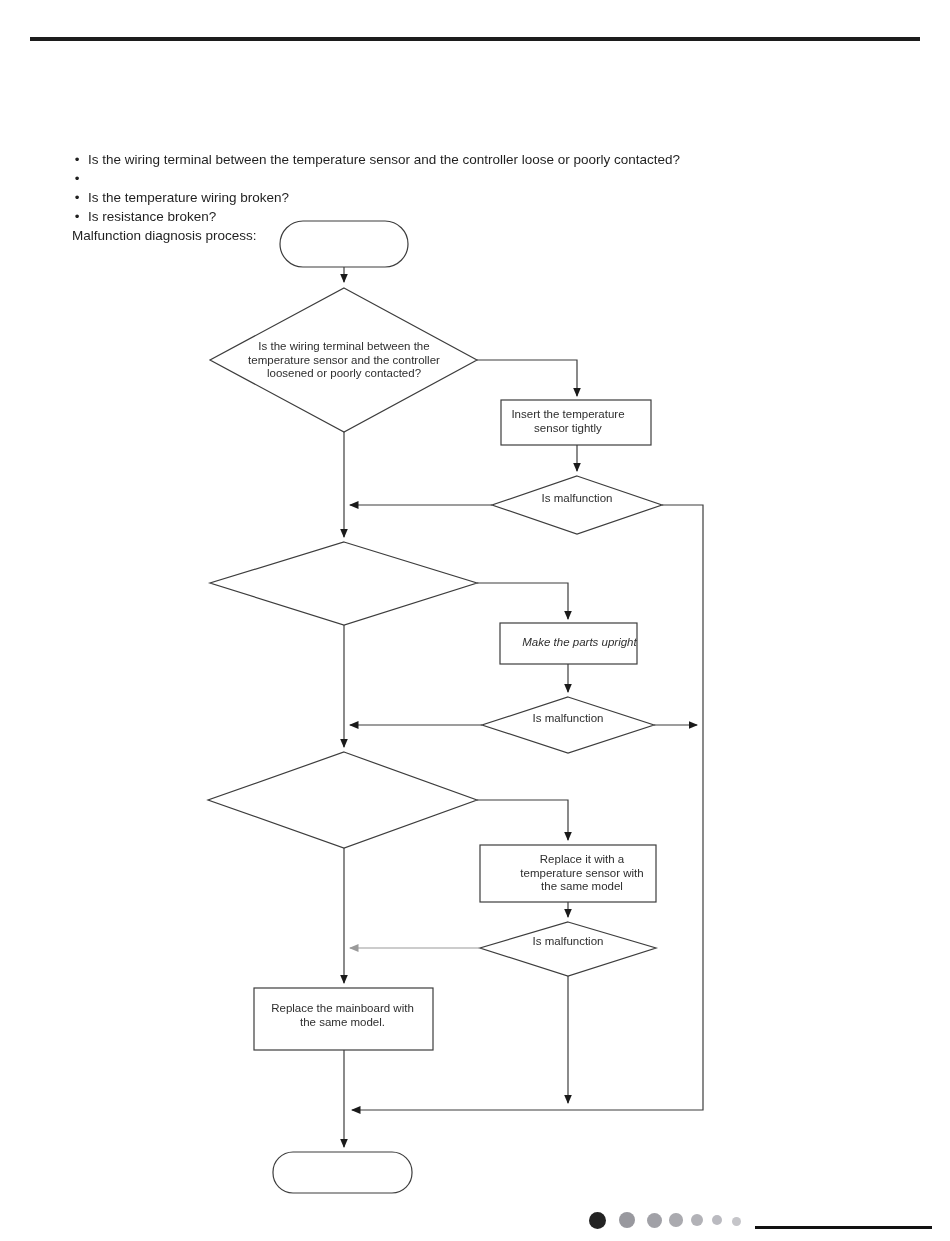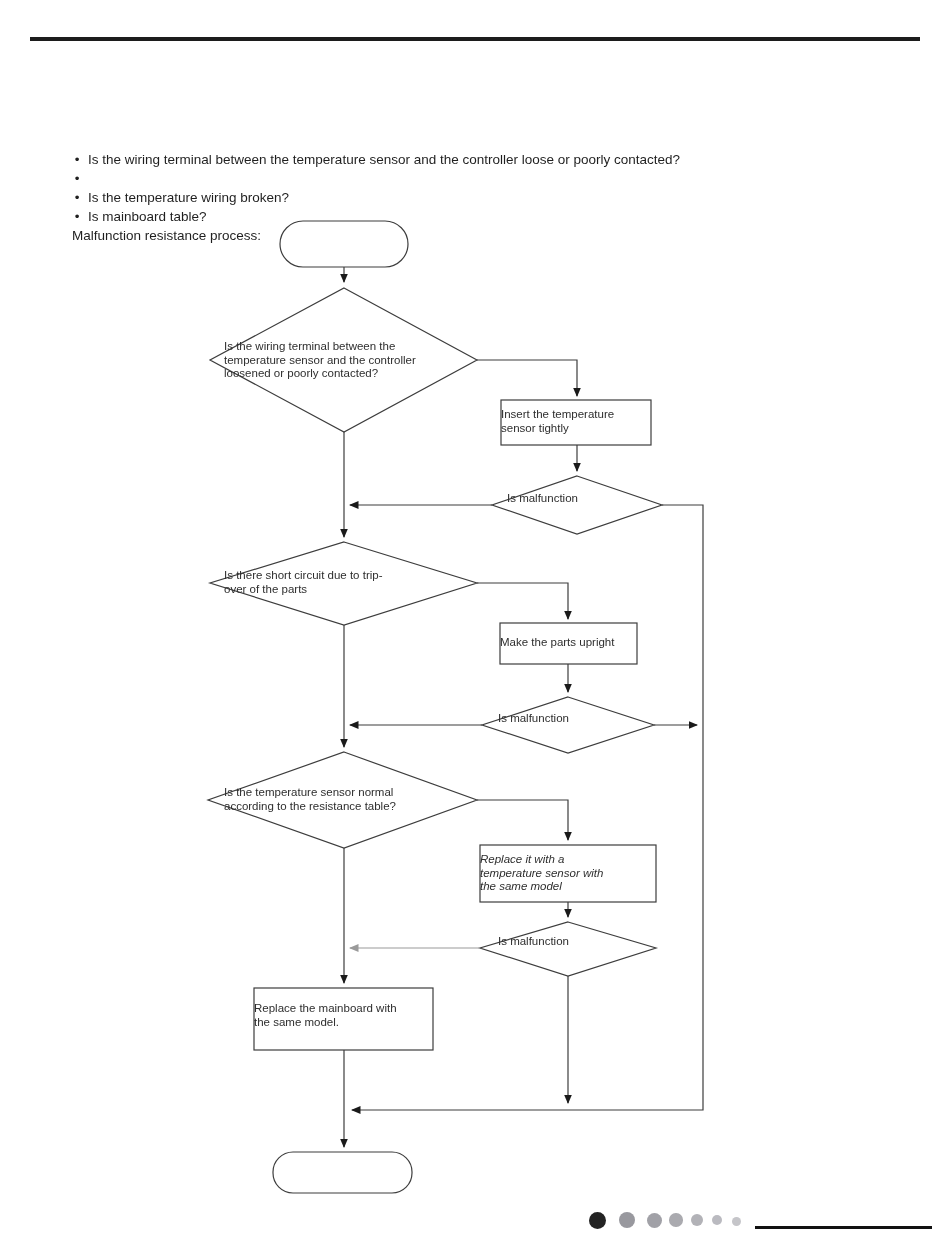--- a/index.html
+++ b/index.html
@@ -6,21 +6,21 @@
   .page{
     position:relative;width:950px;height:1241px;background:#ffffff;
     font-family:"Liberation Sans", sans-serif;color:#2b2b2b;overflow:hidden;
   }
   .hrule{position:absolute;background:#1c1c1c;}
   .intro{position:absolute;left:72px;top:150px;font-size:13.5px;line-height:19px;color:#1f1f1f;}
   .intro .line{display:flex;gap:6px;white-space:nowrap;}
   .intro .marker{width:10px;text-align:center;flex:0 0 auto;}
   .flow-svg{position:absolute;left:0;top:0;}
   .node-label{
-    position:absolute;font-size:11.5px;line-height:13.5px;
+    position:absolute;text-align:center;font-size:11.5px;line-height:13.5px;
     color:#2e2e2e;white-space:pre-line;
   }
   .dot{position:absolute;border-radius:50%;}
   .footer-rule{position:absolute;background:#111111;}
 </style>
 </head>
 <body>
 
 <div class="page">
 
@@ -33,24 +33,24 @@
     </div>
     <div class="line">
       <span class="marker">•</span>
     </div>
     <div class="line">
       <span class="marker">•</span>
       <span>Is the temperature wiring broken?</span>
     </div>
     <div class="line">
       <span class="marker">•</span>
-      <span>Is mainboard table?</span>
+      <span>Is resistance broken?</span>
     </div>
     <div class="line">
-      <span>Malfunction resistance process:</span>
+      <span>Malfunction diagnosis process:</span>
     </div>
   </div>
 
   <svg class="flow-svg" width="950" height="1241" viewBox="0 0 950 1241">
     <defs>
       <marker id="ah" markerUnits="userSpaceOnUse" markerWidth="11" markerHeight="10" refX="8.5" refY="4" orient="auto">
         <path d="M0,0 L9.5,4 L0,8 z" fill="#1a1a1a"></path>
       </marker>
       <marker id="ahg" markerUnits="userSpaceOnUse" markerWidth="11" markerHeight="10" refX="8.5" refY="4" orient="auto">
         <path d="M0,0 L9.5,4 L0,8 z" fill="#9a9a9a"></path>
@@ -91,27 +91,23 @@
       <path d="M344,1050 L344,1147" marker-end="url(#ah)"></path>
     </g>
   </svg>
 
   <div class="node-label" style="left:224px;top:340px;width:240px;">Is the wiring terminal between the
 temperature sensor and the controller
 loosened or poorly contacted?</div>
   <div class="node-label" style="left:501px;top:408px;width:134px;">Insert the temperature
 sensor tightly</div>
   <div class="node-label" style="left:507px;top:492px;width:140px;">Is malfunction</div>
-  <div class="node-label" style="left:224px;top:569px;width:240px;">Is there short circuit due to trip-
-over of the parts</div>
-  <div class="node-label" style="left:500px;top:636px;width:159px;">Make the parts upright</div>
+  <div class="node-label" style="left:500px;top:636px;width:159px;font-style:italic;">Make the parts upright</div>
   <div class="node-label" style="left:498px;top:712px;width:140px;">Is malfunction</div>
-  <div class="node-label" style="left:224px;top:786px;width:240px;">Is the temperature sensor normal
-according to the resistance table?</div>
-  <div class="node-label" style="left:480px;top:853px;width:204px;font-style:italic;">Replace it with a
+  <div class="node-label" style="left:480px;top:853px;width:204px;">Replace it with a
 temperature sensor with
 the same model</div>
   <div class="node-label" style="left:498px;top:935px;width:140px;">Is malfunction</div>
   <div class="node-label" style="left:254px;top:1002px;width:177px;">Replace the mainboard with
 the same model.</div>
 
   <div>
       <span class="dot" style="left: 588.5px; top: 1211.5px; width: 17px; height: 17px; background: rgb(35, 35, 35);"></span>
       <span class="dot" style="left: 619px; top: 1212px; width: 16px; height: 16px; background: rgb(152, 152, 158);"></span>
       <span class="dot" style="left: 646.5px; top: 1212.5px; width: 15px; height: 15px; background: rgb(161, 161, 167);"></span>

